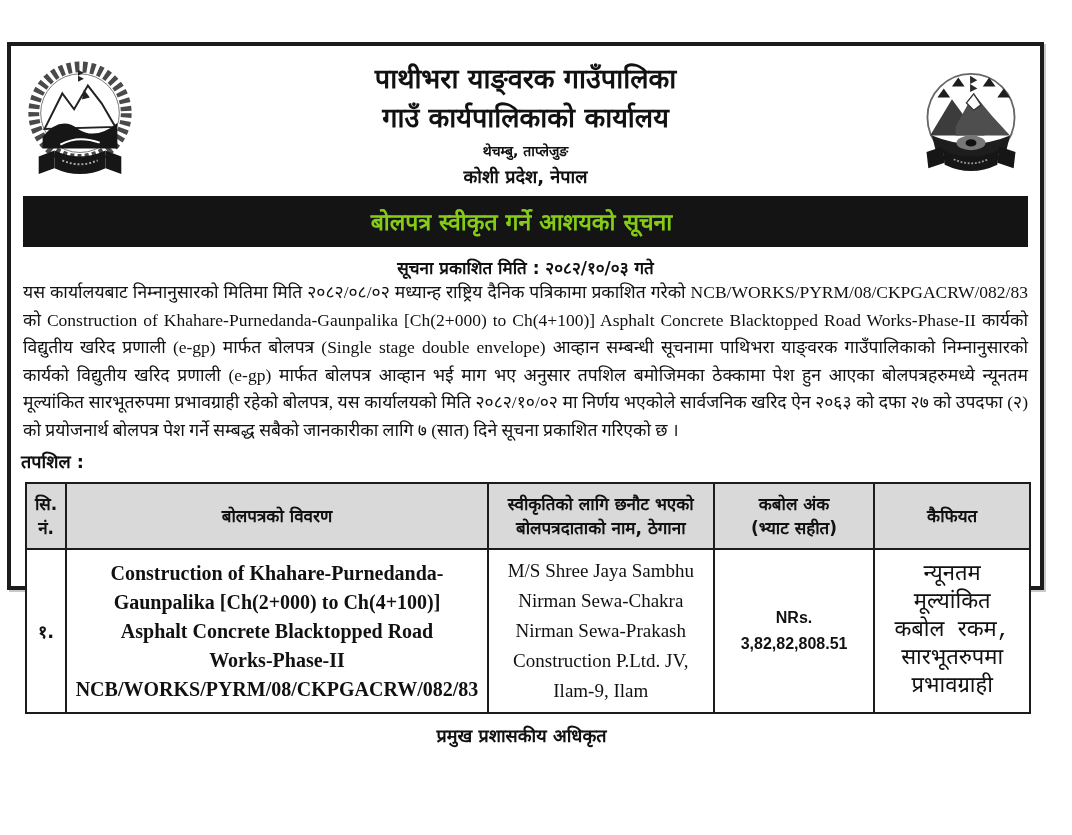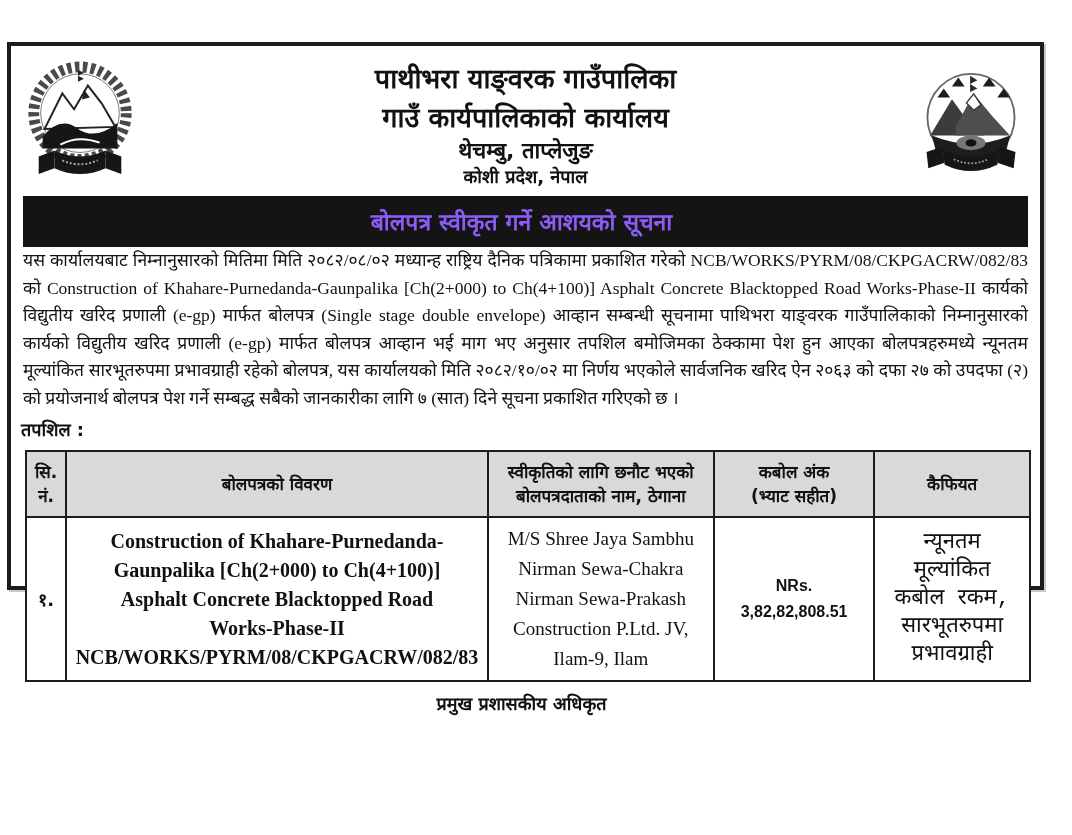--- a/index.html
+++ b/index.html
@@ -14,24 +14,24 @@
     border: 4px solid #1c1c1c; background: #fff;
     box-shadow: 2px 2px 0 #c9c9c9;
     padding: 12px 10px 6px 10px;
   }
   .doc-header { display: flex; align-items: flex-start; justify-content: space-between; }
   .emblem { width: 118px; height: 128px; flex: 0 0 auto; }
   .head-center { flex: 1 1 auto; text-align: center; padding-top: 2px;
     font-family: "DejaVu Sans", "Liberation Sans", sans-serif; }
   .muni-name   { font-size: 27px; font-weight: 700; line-height: 38px; }
   .office-name { font-size: 27px; font-weight: 700; line-height: 40px; }
-  .addr1 { font-size: 22px; font-weight: 700; line-height: 26px; }
+  .addr1 { font-size: 14px; font-weight: 700; line-height: 26px; }
   .addr2 { font-size: 18px; font-weight: 700; line-height: 25px; }
   .banner {
-    margin: 7px 2px 0 2px; background: #141414; color: #8b5cf6;
+    margin: 7px 2px 0 2px; background: #141414; color: #84cc16;
     text-align: center; font-size: 23px; font-weight: 700;
     padding: 9px 8px 10px 0;
     font-family: "DejaVu Sans", "Liberation Sans", sans-serif;
   }
   .pub-date {
     text-align: center; font-weight: 700; font-size: 17px; margin-top: 9px;
     font-family: "DejaVu Sans", "Liberation Sans", sans-serif;
   }
   .body-par {
     margin-top: 0; padding: 0 2px;
@@ -120,20 +120,21 @@
         <path d="M114,98 L96,92 L94,110 L112,116 Z" fill="#161616"></path>
         <path d="M34,96 Q65,110 96,96 L94,112 Q65,126 36,112 Z" fill="#161616"></path>
         <path d="M46,106 q19,9 38,0" fill="none" stroke="#999" stroke-width="2" stroke-dasharray="2 2"></path>
       </svg>
     </div>
 
   </div>
 
   <div class="banner">बोलपत्र स्वीकृत गर्ने आशयको सूचना</div>
 
+  <div class="pub-date">सूचना प्रकाशित मिति : २०८२/१०/०३ गते</div>
 
   <div class="body-par">यस कार्यालयबाट निम्नानुसारको मितिमा मिति २०८२/०८/०२ मध्यान्ह राष्ट्रिय दैनिक पत्रिकामा प्रकाशित गरेको NCB/WORKS/PYRM/08/CKPGACRW/082/83 को Construction of Khahare-Purnedanda-Gaunpalika [Ch(2+000) to Ch(4+100)] Asphalt Concrete Blacktopped Road Works-Phase-II कार्यको विद्युतीय खरिद प्रणाली (e-gp) मार्फत बोलपत्र (Single stage double envelope) आव्हान सम्बन्धी सूचनामा पाथिभरा याङ्वरक गाउँपालिकाको निम्नानुसारको कार्यको विद्युतीय खरिद प्रणाली (e-gp) मार्फत बोलपत्र आव्हान भई माग भए अनुसार तपशिल बमोजिमका ठेक्कामा पेश हुन आएका बोलपत्रहरुमध्ये न्यूनतम मूल्यांकित सारभूतरुपमा प्रभावग्राही रहेको बोलपत्र, यस कार्यालयको मिति २०८२/१०/०२ मा निर्णय भएकोले सार्वजनिक खरिद ऐन २०६३ को दफा २७ को उपदफा (२) को प्रयोजनार्थ बोलपत्र पेश गर्ने सम्बद्ध सबैको जानकारीका लागि ७ (सात) दिने सूचना प्रकाशित गरिएको छ ।</div>
 
   <div class="details-label">तपशिल :</div>
 
   <table class="notice-table">
     <colgroup>
       <col class="col-sn">
         <col class="col-desc">
         <col class="col-bidder">

